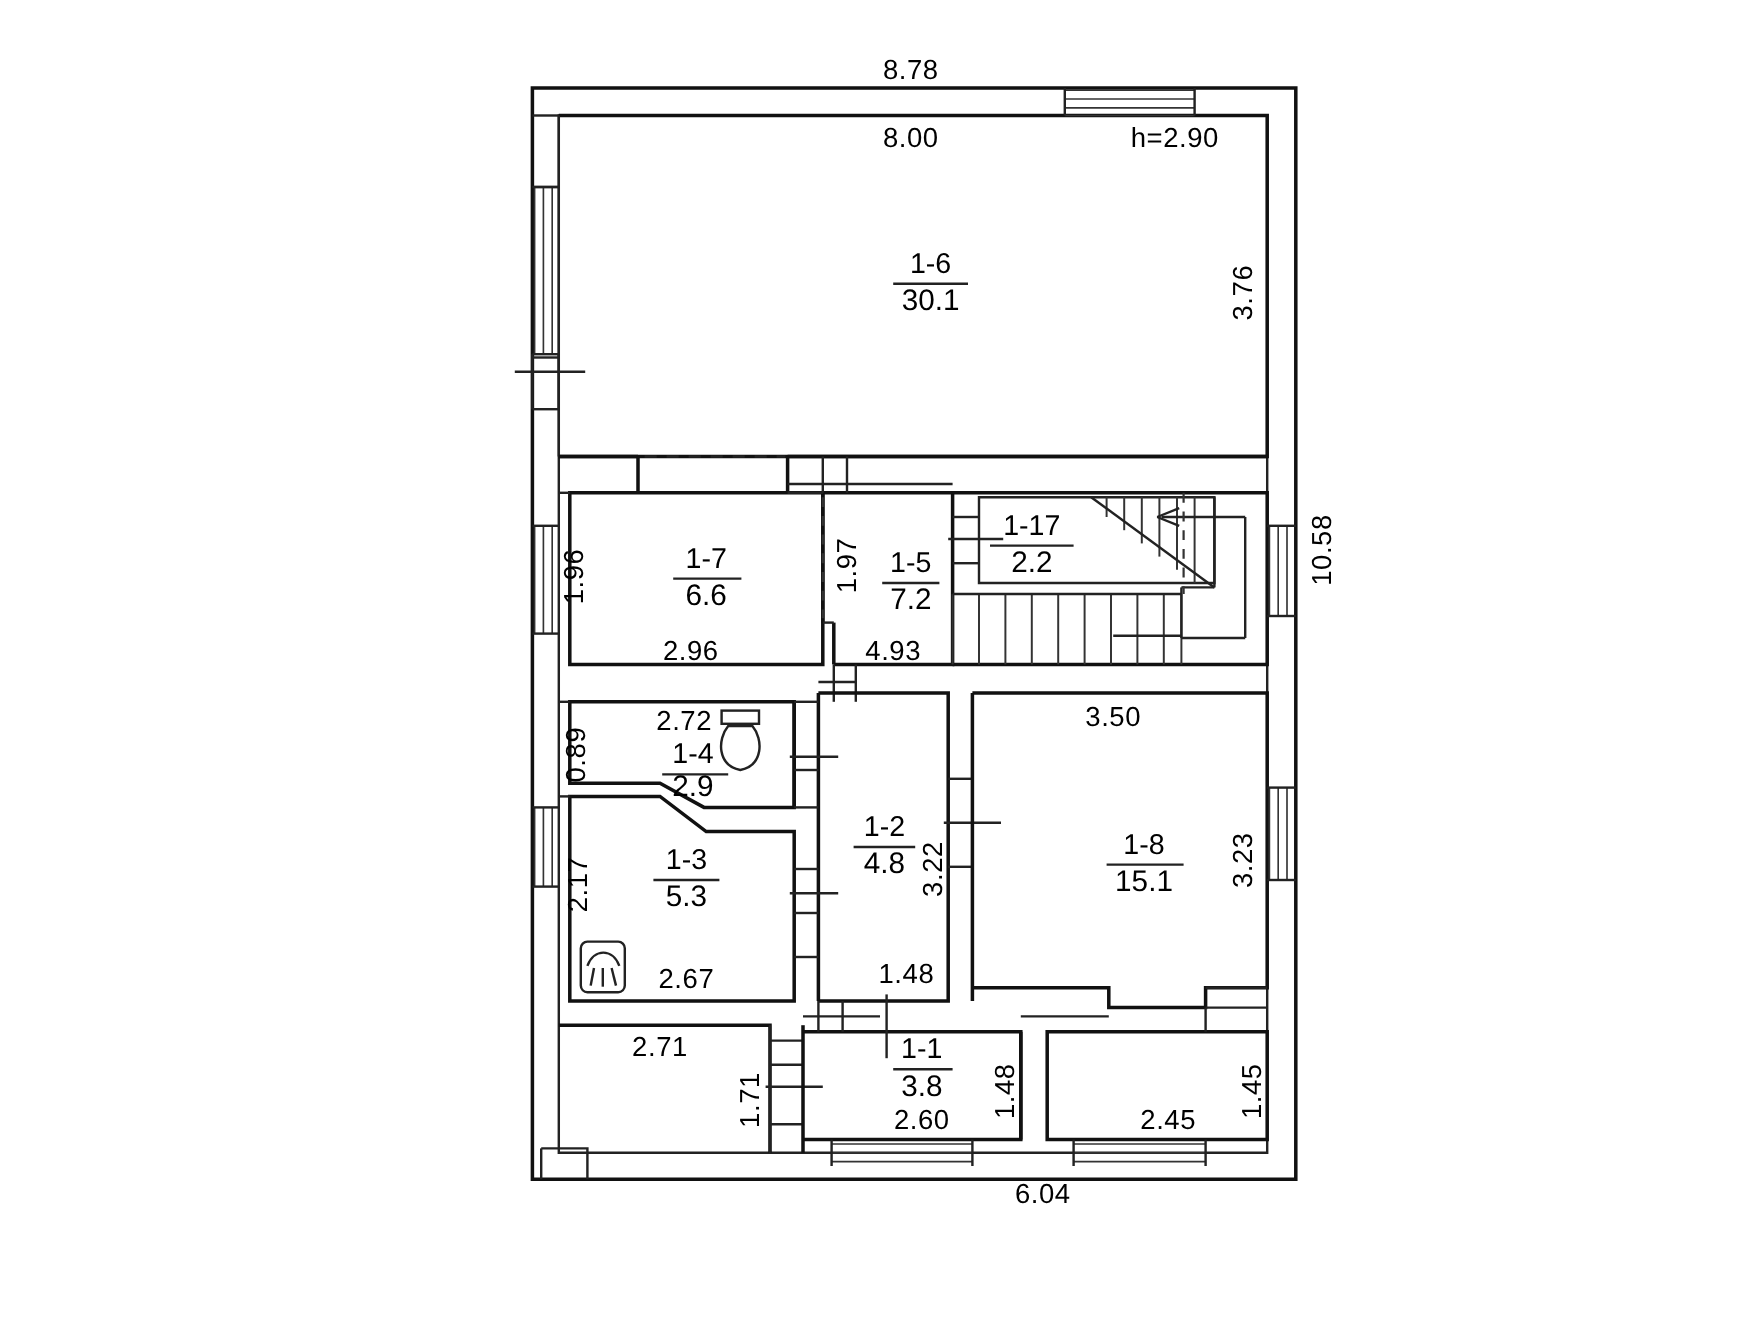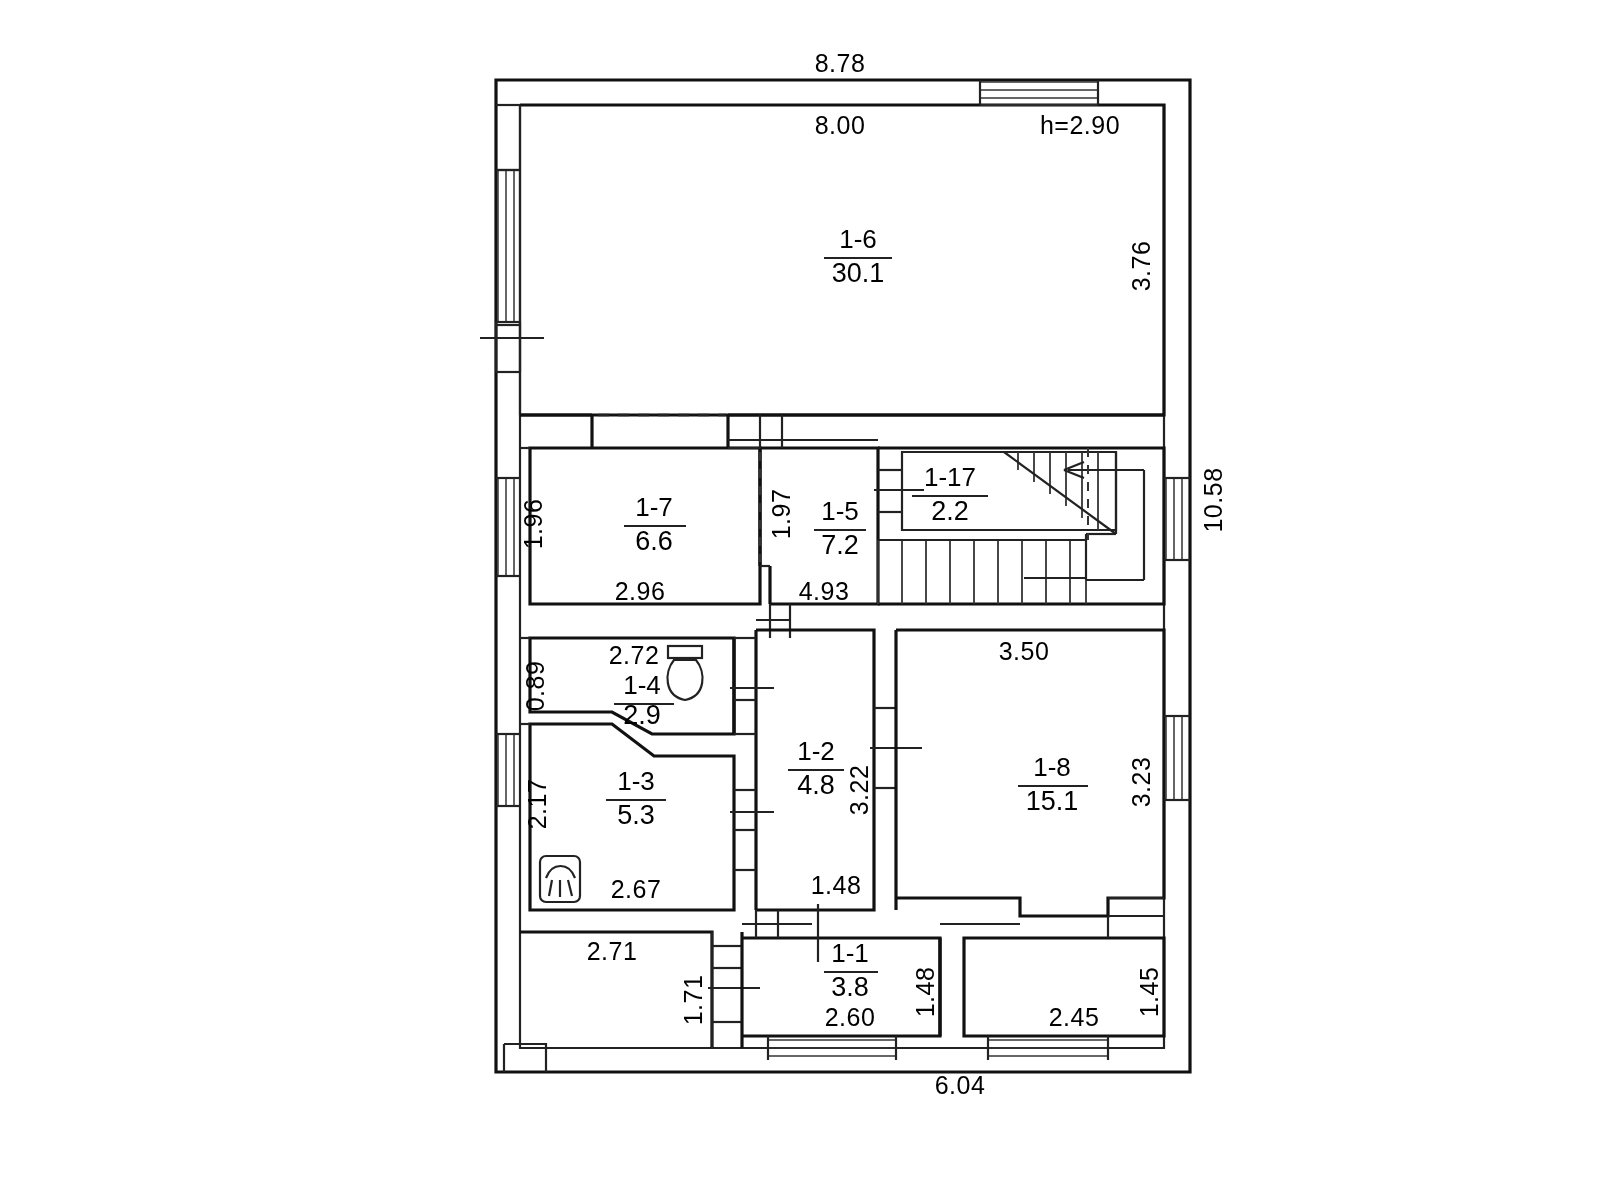--- a/index.html
+++ b/index.html
@@ -9,21 +9,21 @@
   }
   body {
     width: 1600px;
     height: 1200px;
     font-family: "Liberation Sans", sans-serif;
     overflow: hidden;
     position: relative;
   }
   #plan-root {
     position: absolute;
-    left: 12px; top: 0;
+    left: 0; top: 0;
     width: 1268px;
     height: 1200px;
   }
   svg#floorplan {
     display: block;
     width: 1600px;
     height: 1200px;
     background: #ffffff;
   }
   .wall      { fill: none; stroke: #111111; stroke-width: 3.2; }

